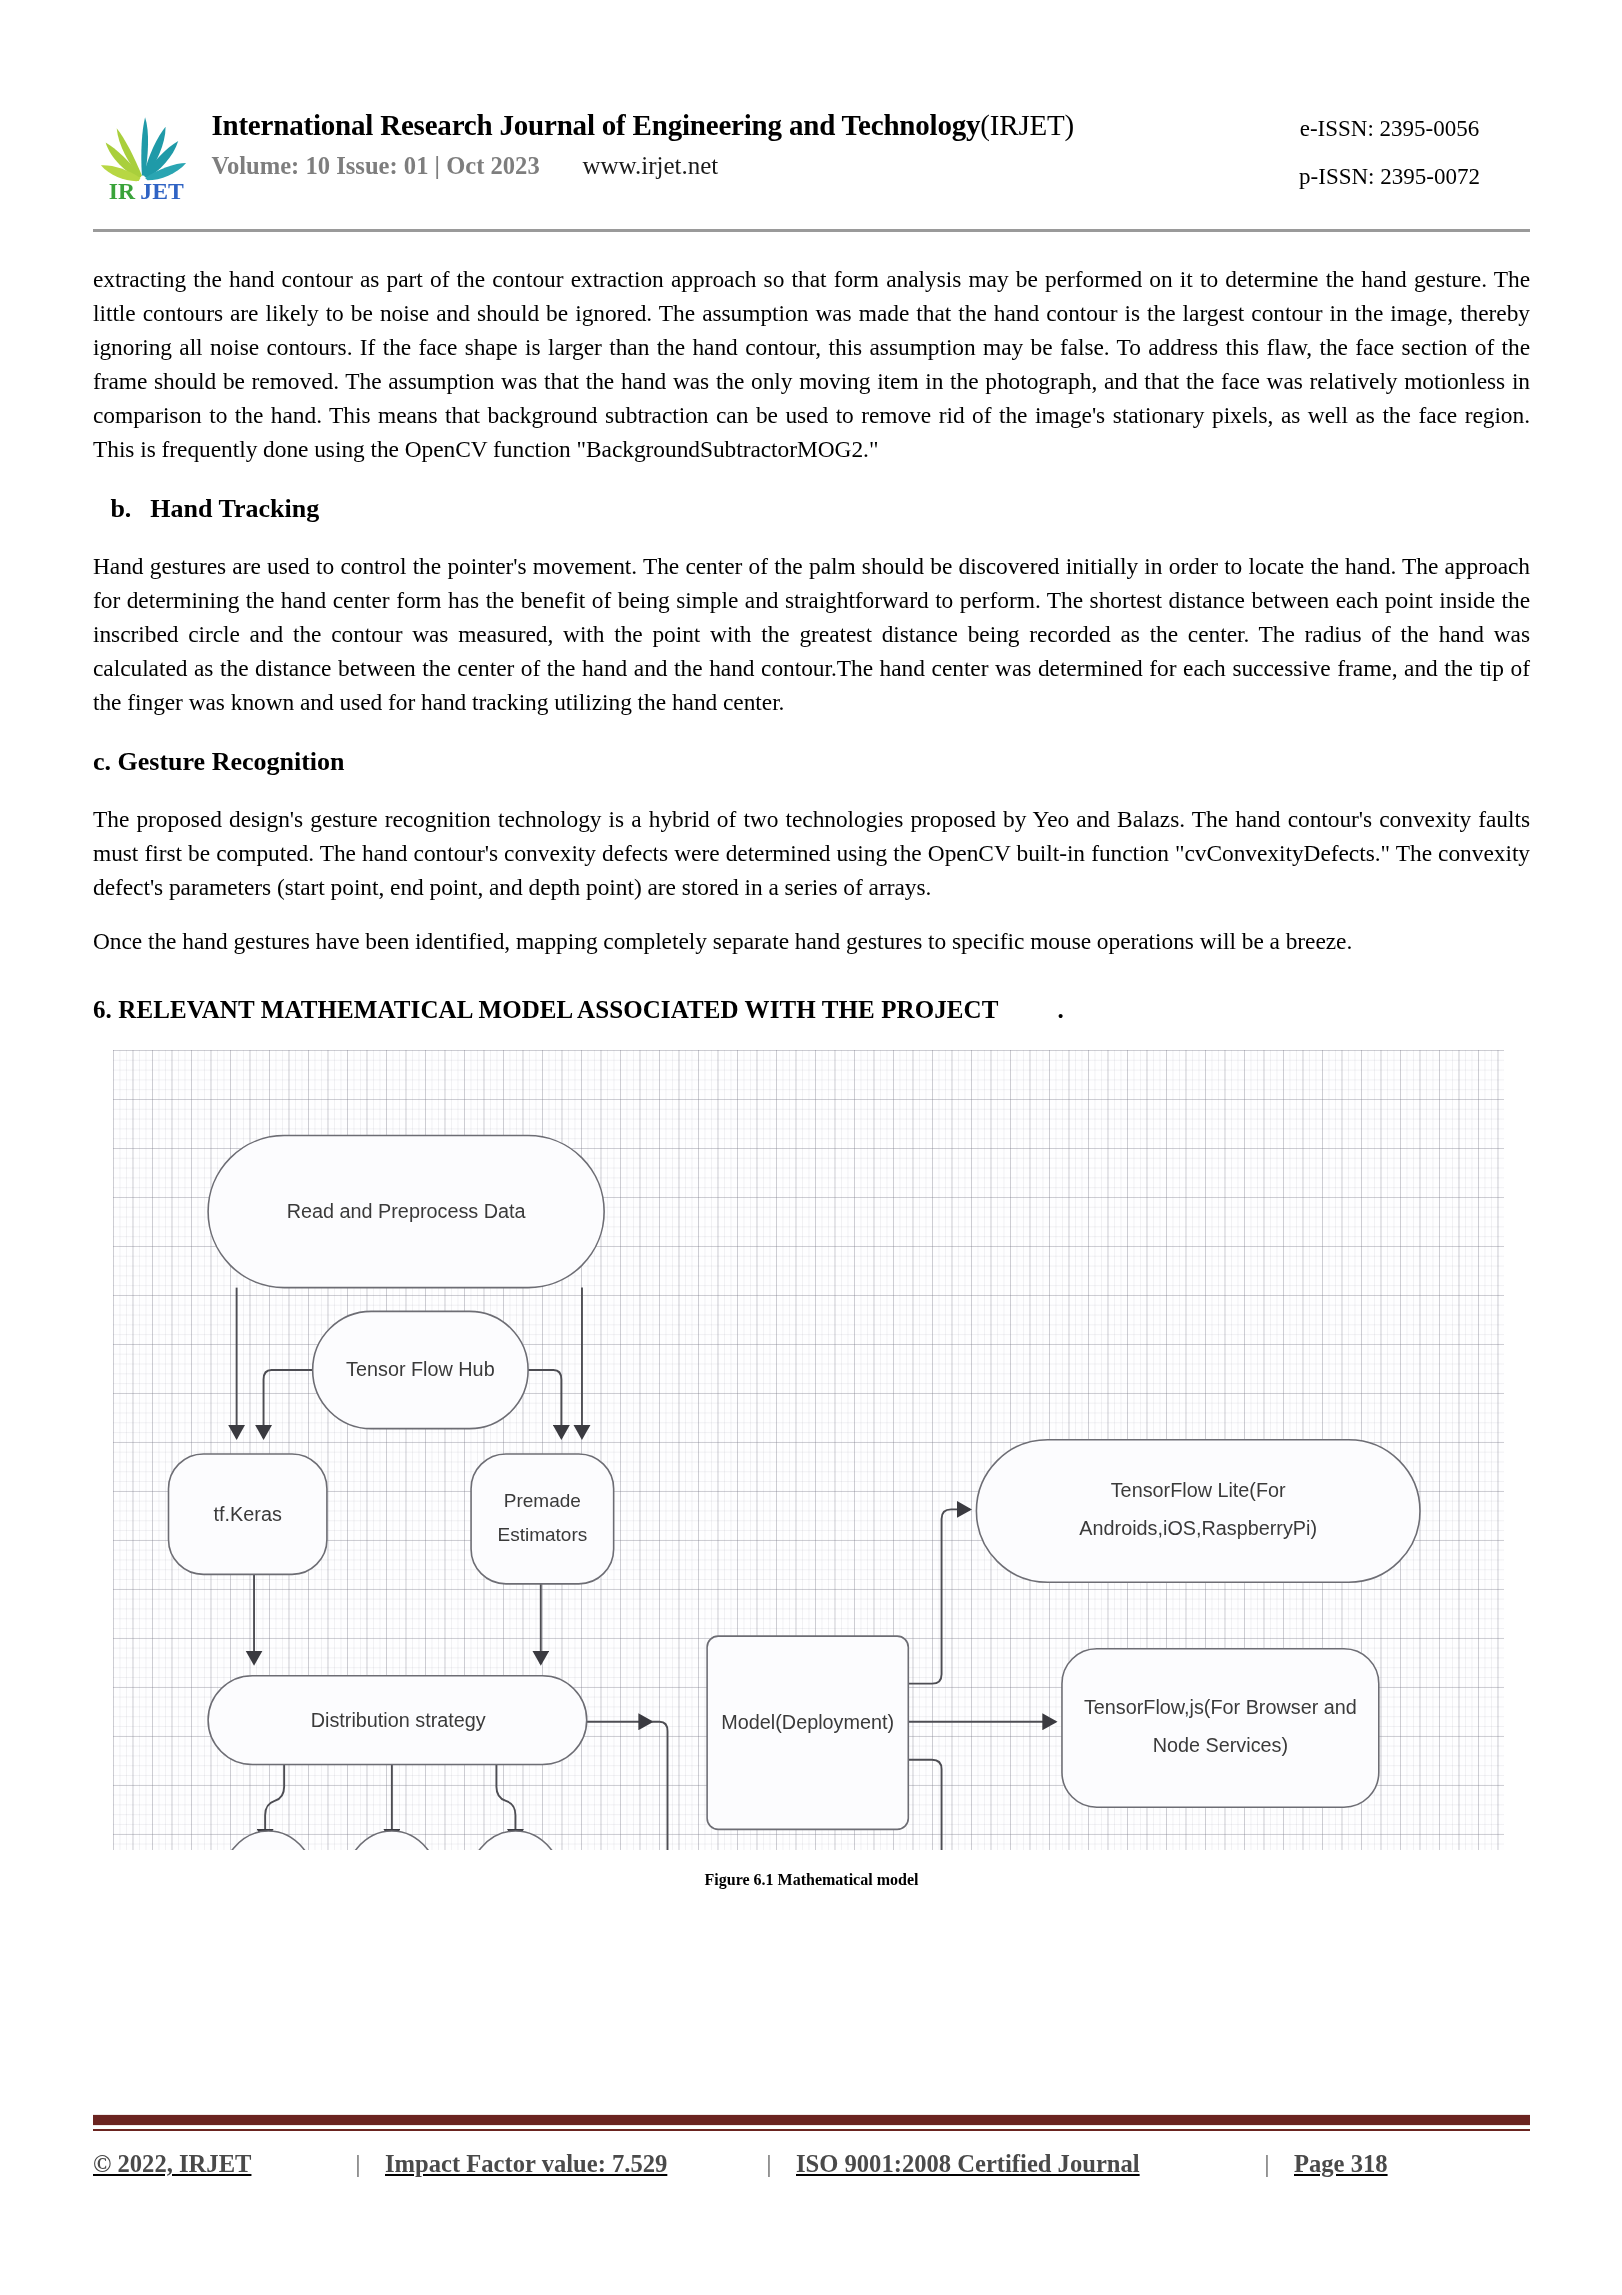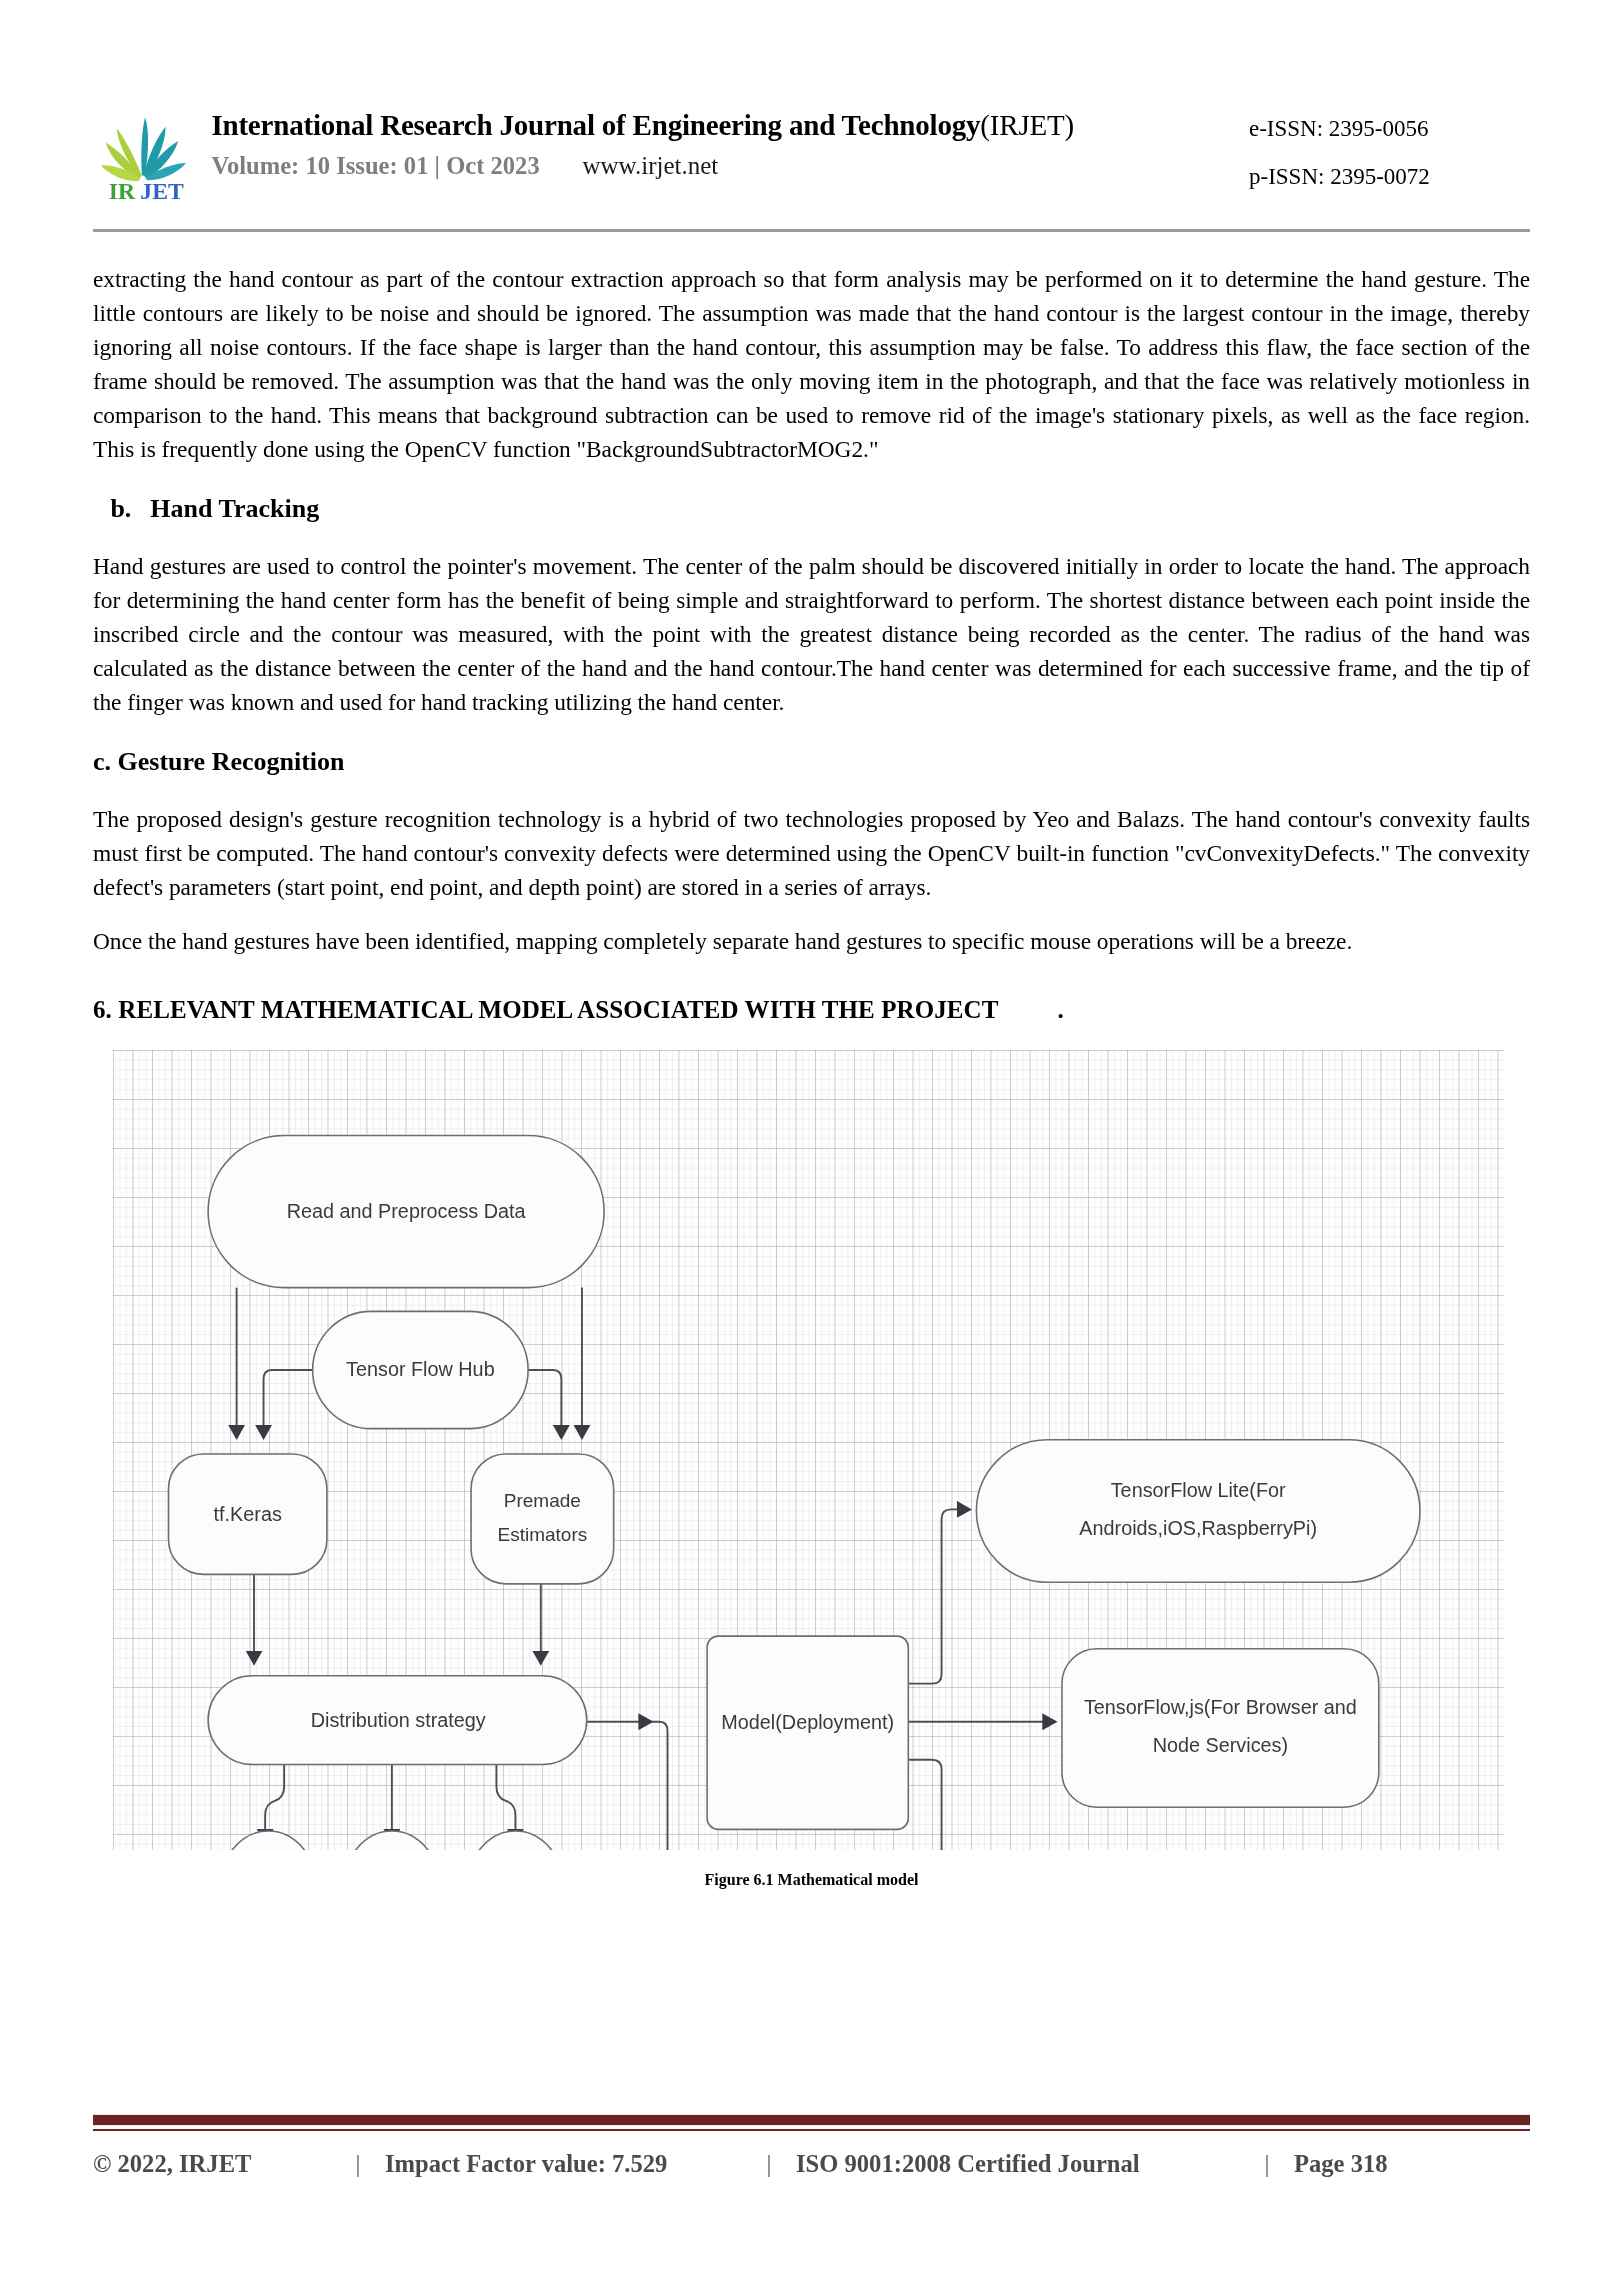--- a/index.html
+++ b/index.html
@@ -84,20 +84,21 @@
     right: 0;
     top: 8px;
     width: 317px;
     text-align: left;
   }
   .issn-line {
     font-size: 23px;
     line-height: 48px;
     white-space: nowrap;
     padding-left: 36px;
+    text-align: center;
   }
   .header-rule {
     height: 0;
     border-top: 3.2px solid #9a9a9a;
     margin-top: 4.8px;
   }
 
   
   .content {
     margin-top: 30px;
@@ -188,20 +189,21 @@
     font-weight: bold;
     margin-top: 20.6px;
   }
 
   
   .footer {
     position: absolute;
     left: 93px;
     right: 93px;
     bottom: 117px;
+    text-decoration: underline;
   }
   .footer-rule-thick {
     height: 9.5px;
     background: #6b2420;
     border-top: 1.6px solid #efe9e8;
     border-bottom: 1.6px solid #efe9e8;
   }
   .footer-rule-thin {
     height: 0;
     border-top: 2.4px solid #6b2420;

